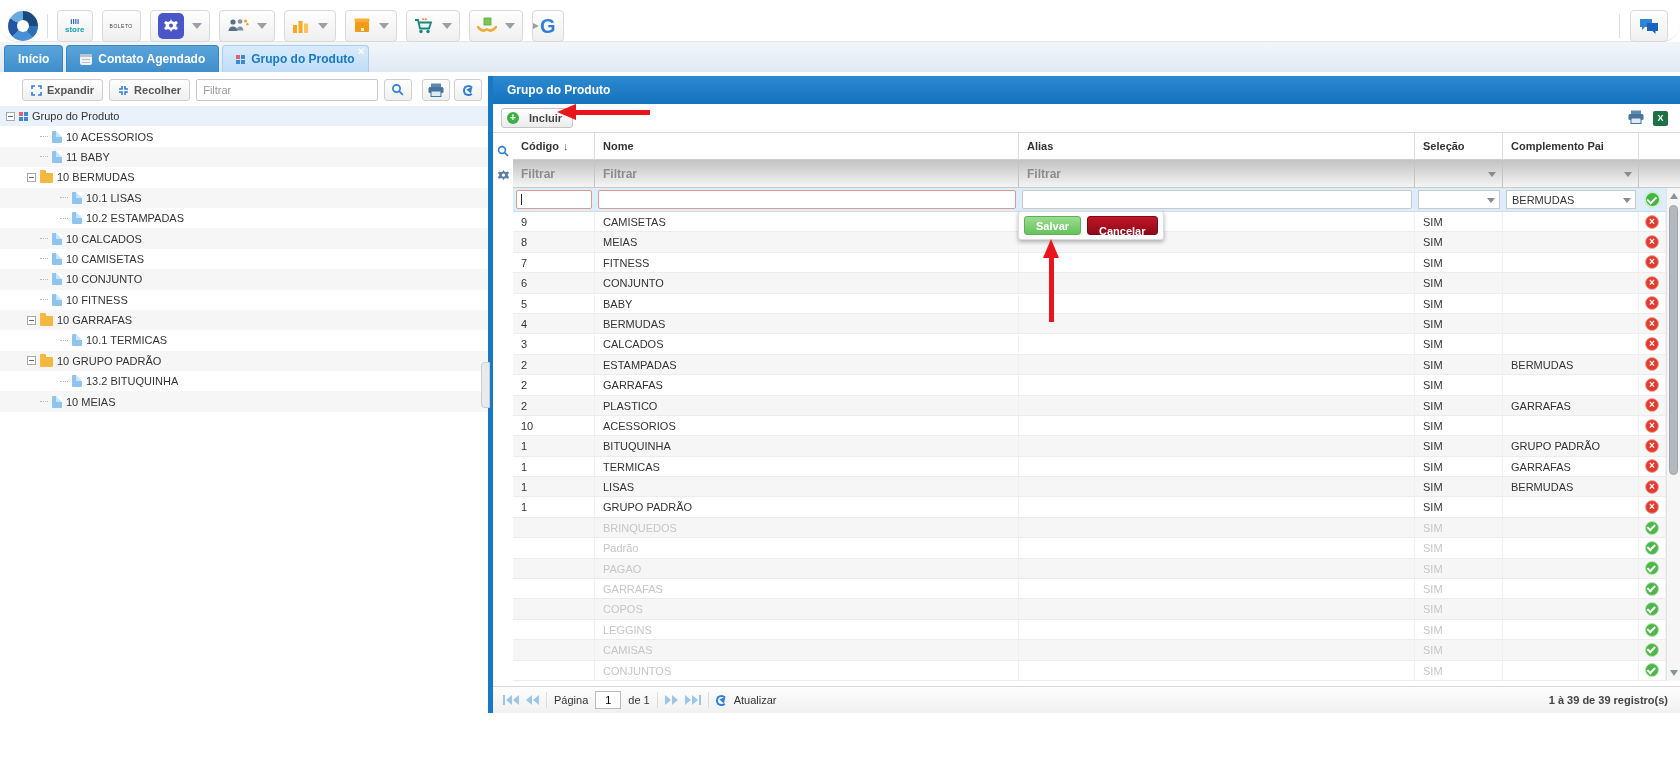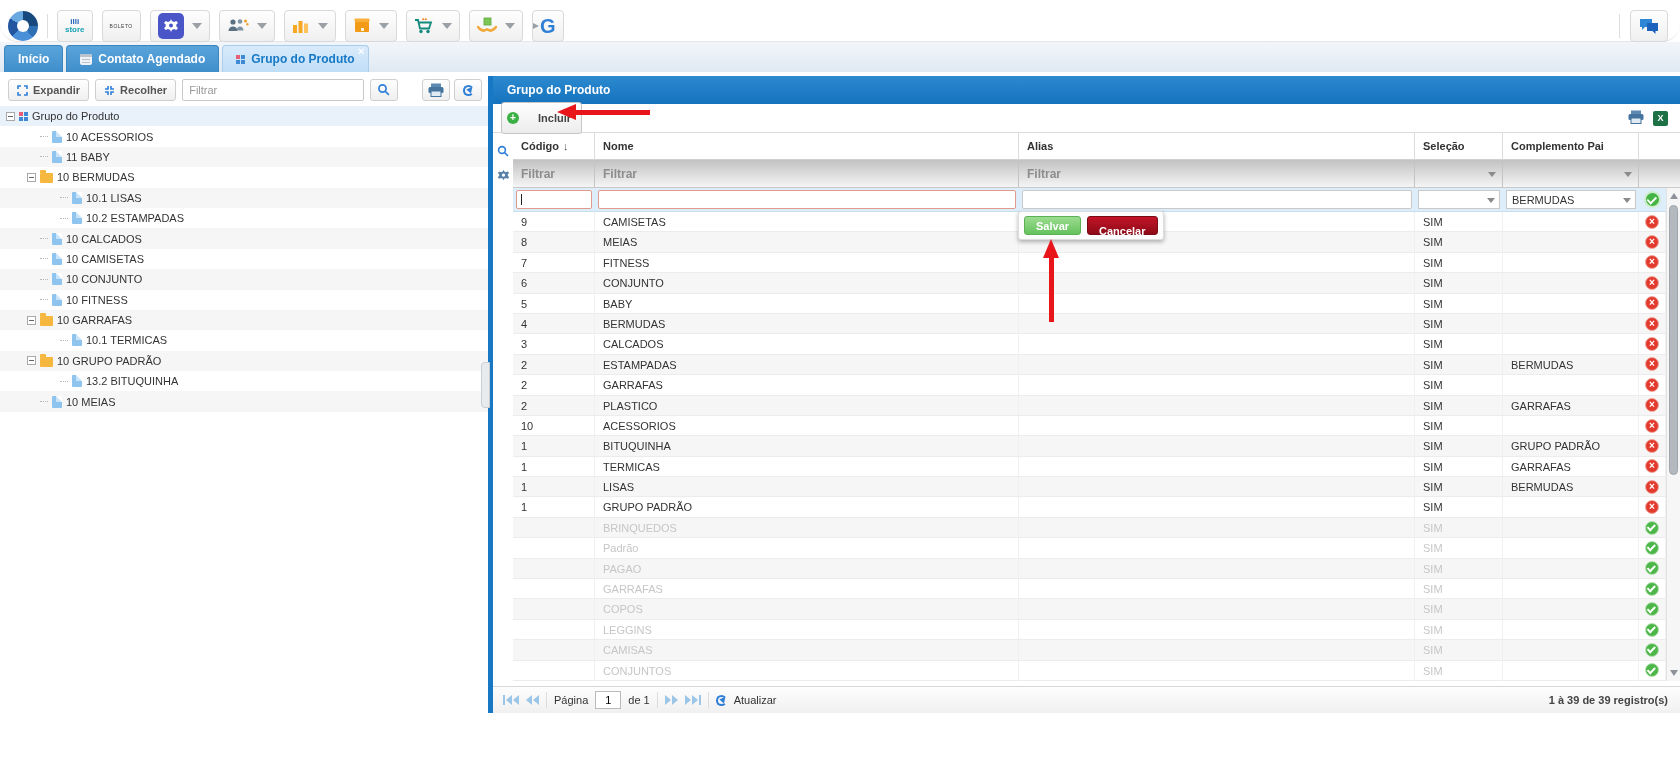--- a/index.html
+++ b/index.html
@@ -38,21 +38,21 @@
   .cal::after { content:""; position:absolute; top:5px; left:2px; width:8px; height:1.5px; background:#b9c4cd; box-shadow:0 3px 0 #b9c4cd; }
   .squares { width:9px; height:9px; position:relative; flex:0 0 auto; }
   .squares::before { content:""; position:absolute; width:4px; height:4px; background:#e85d75; top:0; left:0;
     box-shadow:5px 0 0 #3f88d4, 0 5px 0 #3f88d4, 5px 5px 0 #3f88d4; }
 
   
   .main { display:flex; padding-top:4px; height:691px; background:#fff; align-items:flex-start; }
 
   
   .tree-panel { width:488px; flex:0 0 auto; }
-  .tree-toolbar { height:28px; display:flex; align-items:center; gap:6px; padding:0 6px 0 8px; }
+  .tree-toolbar { height:28px; display:flex; align-items:center; gap:6px; padding:0 6px 0 8px;margin-left:14px; }
   .sm-btn { height:22px; padding:0 8px; border:1px solid #cfcfcf; border-radius:3px; background:linear-gradient(#fff,#efefef);
     display:flex; align-items:center; gap:5px; font-weight:bold; color:#555; cursor:pointer; }
   .sm-ic-btn { width:28px; height:22px; padding:0; justify-content:center; }
   .tree-filter { width:182px; height:22px; border:1px solid #c9c9c9; border-radius:2px; padding:0 6px; font-size:11px;
     font-family:"Liberation Sans",sans-serif; color:#333; }
   .tree-filter::placeholder { color:#999; }
   .tree-tb-right { margin-left:auto; display:flex; gap:4px; }
   .tree { margin-top:2px; }
   .tree-row { height:20.4px; display:flex; align-items:center; gap:4px; cursor:pointer; }
   .tree-row:nth-child(odd) { background:#f6f6f6; }
@@ -72,22 +72,22 @@
   .tree-row.root .squares { display:block; }
   .tree-row.folder .folder-ic { display:block; }
   .tree-row.leaf .file-ic { display:block; }
   .tree-label { color:#333; }
 
   
   .grid-panel { flex:1 1 auto; height:637px; border-left:5px solid #1779c6; display:flex; flex-direction:column; background:#fff; }
   .panel-header { height:28px; background:linear-gradient(#2c8ad0,#1572bd); color:#fff; font-size:12px; font-weight:bold;
     line-height:28px; padding-left:14px; }
   .grid-toolbar { height:29px; background:#fff; border-bottom:1px solid #dcdcdc; display:flex; align-items:center; padding:0 12px 0 8px; }
-  .inc-btn { height:32px; padding:0 10px 0 5px; border:1px solid #c6c6c6; border-radius:3px; background:linear-gradient(#fefefe,#ececec);
-    display:flex; align-items:center; gap:19px; font-weight:bold; color:#444; cursor:pointer; }
+  .inc-btn { height:20px; padding:0 10px 0 5px; border:1px solid #c6c6c6; border-radius:3px; background:linear-gradient(#fefefe,#ececec);
+    display:flex; align-items:center; gap:10px; font-weight:bold; color:#444; cursor:pointer; }
   .plus-circle { width:12px; height:12px; background:#3bb044; border-radius:50%; color:#fff; font-size:10px; font-weight:bold;
     line-height:12px; text-align:center; }
   .plus-circle::before { content:"+"; }
   .grid-toolbar .right { margin-left:auto; display:flex; align-items:center; gap:9px; }
   .xls { width:15px; height:15px; background:#1e7145; border-radius:2px; color:#fff; font-size:9px; font-weight:bold;
     line-height:15px; text-align:center; cursor:pointer; }
   .xls::before { content:"X"; }
 
   .grid-body { flex:1 1 auto; display:flex; position:relative; }
   .gutter { width:20px; flex:0 0 auto; display:flex; flex-direction:column; align-items:center; padding-top:12px; gap:9px; }

